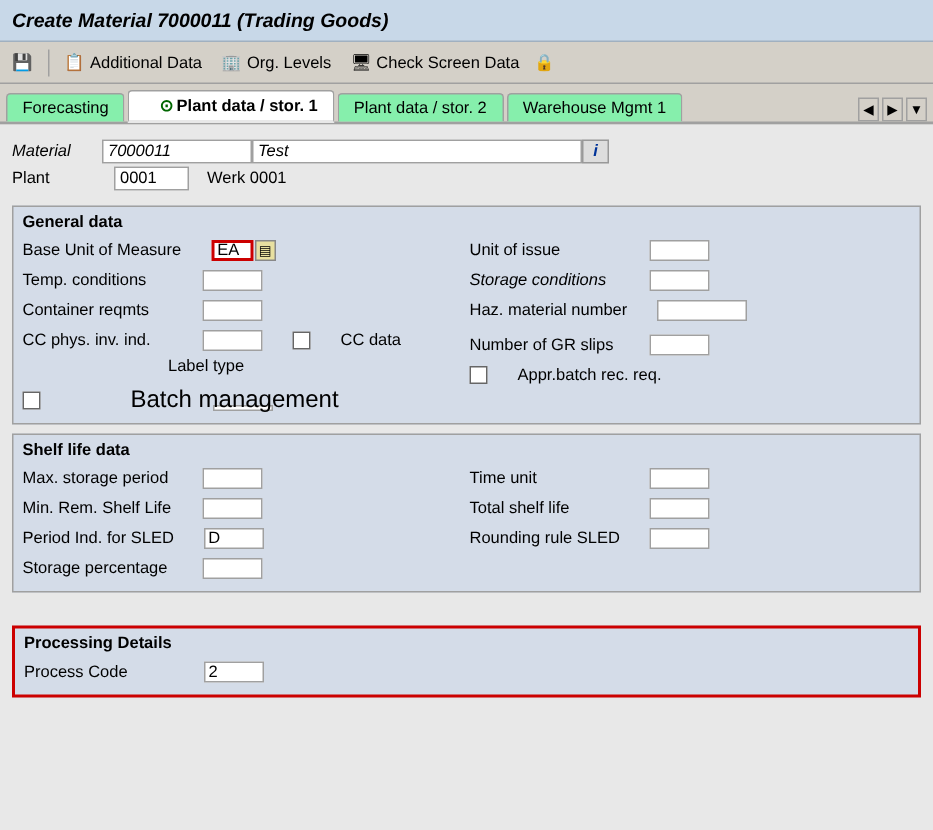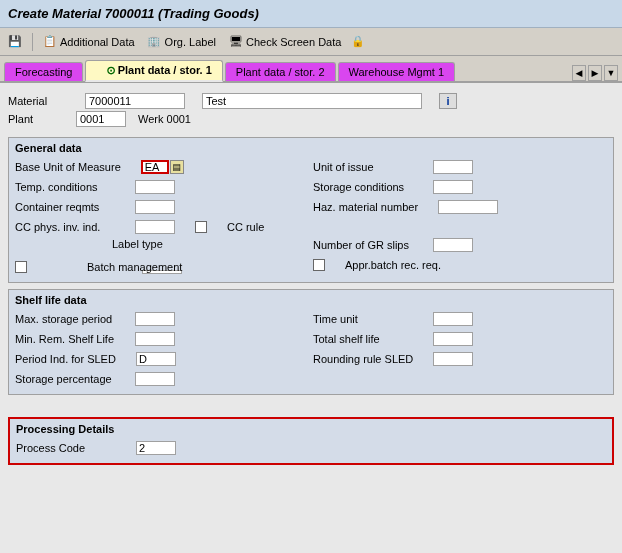--- a/index.html
+++ b/index.html
@@ -56,27 +56,27 @@
       display: flex;
       align-items: flex-end;
       padding: 3px 4px 0 4px;
       border-bottom: 2px solid #a0a0a0;
       gap: 2px;
     }
     .tab {
       padding: 3px 10px;
       border: 1px solid #a0a0a0;
       border-bottom: none;
-      background: #d946ef;
+      background: #86efac;
       cursor: pointer;
       font-size: 11px;
       border-radius: 3px 3px 0 0;
     }
     .tab.active {
-      background: #fef9c3;
+      background: #ffffff;
       font-weight: bold;
       border-bottom: 2px solid #e8e8e8;
       position: relative;
       bottom: -1px;
       padding-left: 20px;
     }
     .tab-nav {
       margin-left: auto;
       display: flex;
       gap: 2px;
@@ -94,22 +94,23 @@
     }
     .main-content {
       background: #e8e8e8;
       padding: 6px 8px;
       height: calc(553px - 28px - 28px - 26px);
       overflow: hidden;
     }
     .material-row {
       display: flex;
       align-items: center;
-      gap: 17px;
+      gap: 0;
       margin-bottom: 2px;
+      font-style: italic;
     }
     .material-label {
       width: 60px;
       font-size: 11px;
     }
     .material-value {
       background: #ffffff;
       border: 1px solid #a0a0a0;
       padding: 1px 3px;
       font-size: 11px;
@@ -258,21 +259,21 @@
   <div class="toolbar-item">
     <span class="toolbar-icon">💾</span>
   </div>
   <div class="toolbar-separator"></div>
   <div class="toolbar-item">
     <span class="toolbar-icon">📋</span>
     <span>Additional Data</span>
   </div>
   <div class="toolbar-item">
     <span class="toolbar-icon">🏢</span>
-    <span>Org. Label</span>
+    <span>Org. Levels</span>
   </div>
   <div class="toolbar-item">
     <span class="toolbar-icon">🖥</span>
     <span>Check Screen Data</span>
   </div>
   <div class="toolbar-icon">🔒</div>
 </div>
 
 <div class="tabs-bar">
   <div class="tab">
@@ -334,48 +335,48 @@
           <div class="form-input"></div>
         </div>
         <div class="form-row" style="margin-top:2px;">
           <span class="form-label">Container reqmts</span>
           <div class="form-input"></div>
         </div>
         <div class="form-row" style="margin-top:2px;">
           <span class="form-label">CC phys. inv. ind.</span>
           <div class="form-input"></div>
           <div class="checkbox"></div>
-          <span style="font-size:11px;">CC rule</span>
+          <span style="font-size:11px;">CC data</span>
         </div>
         <div class="form-row" style="margin-top:2px;flex-direction:column;">
           <span class="form-label">Label type</span>
           <div class="form-input"></div>
           <span style="font-size:11px; margin-left:4px;">Lab.form</span>
           <div class="form-input" style="margin-left:2px;"></div>
         </div>
         <div class="form-row" style="margin-top:2px;">
           <div class="checkbox"></div>
-          <span style="font-size:11px;padding-left:40px;">Batch management</span>
+          <span style="font-size:16px;padding-left:40px;">Batch management</span>
         </div>
       </div>
 
       <div>
         <div class="form-row">
           <span class="form-label">Unit of issue</span>
           <div class="form-input"></div>
         </div>
-        <div class="form-row" style="margin-top:2px;">
+        <div class="form-row" style="margin-top:2px;font-style:italic;">
           <span class="form-label">Storage conditions</span>
           <div class="form-input"></div>
         </div>
         <div class="form-row" style="margin-top:2px;">
           <span class="form-label">Haz. material number</span>
           <div class="form-input medium"></div>
         </div>
-        <div class="form-row" style="margin-top:20px;">
+        <div class="form-row" style="margin-top:5px;">
           <span class="form-label">Number of GR slips</span>
           <div class="form-input"></div>
         </div>
         <div class="form-row" style="margin-top:2px;">
           <div class="checkbox"></div>
           <span style="font-size:11px;">Appr.batch rec. req.</span>
         </div>
       </div>
     </div>
   </div>

